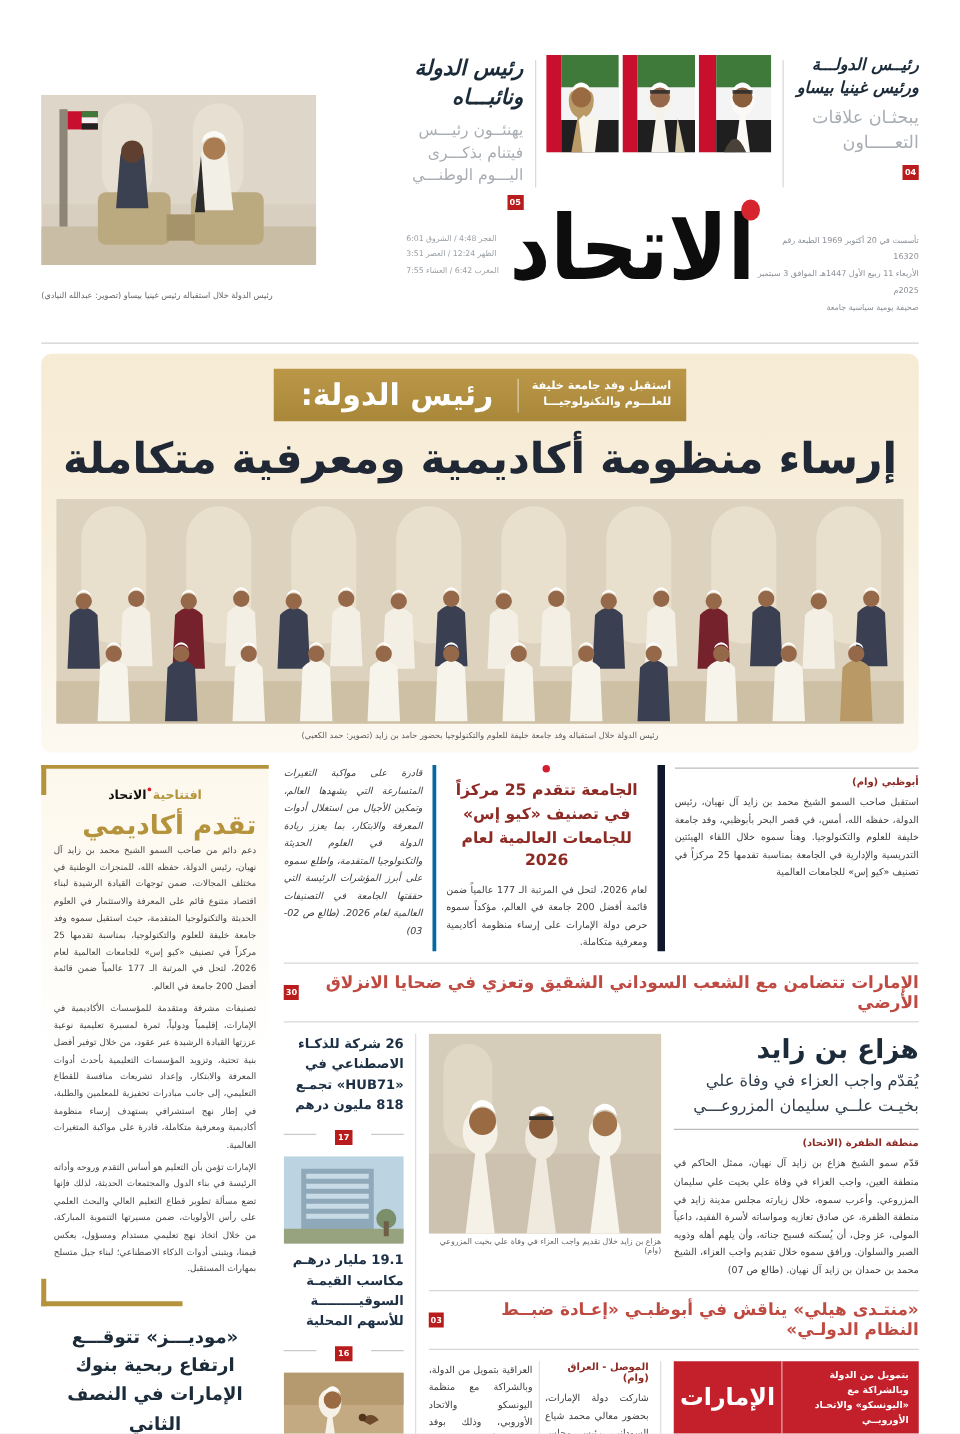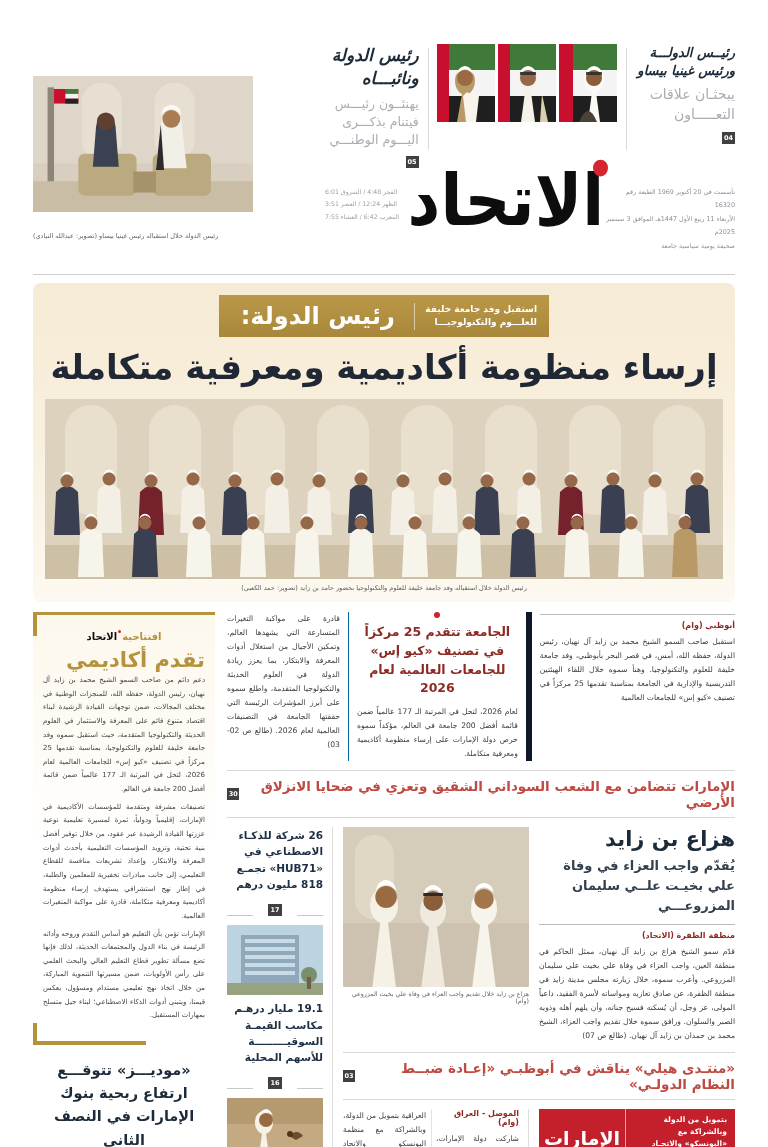--- a/index.html
+++ b/index.html
@@ -10,21 +10,21 @@
 
   
   .top { position:relative; height:232px; }
   .top-photo { position:absolute; left:0; top:22px; width:220px; }
   .scene { width:100%; display:block; border-radius:1px; }
   .top-caption { margin-top:4px; font-size:6.5px; color:#666; text-align:left; }
   .teasers { position:absolute; right:0; top:6px; left:292px; display:flex; gap:9px; align-items:flex-start; }
   .teaser { width:118px; }
   .teaser .t-title { font-size:15px; font-weight:bold; color:#1c2b3a; line-height:1.35;font-style:italic; }
   .teaser .t-sub { margin-top:5px; font-size:12.5px; color:#a8adb3; line-height:1.45; }
-  .badge { display:inline-flex; align-items:center; justify-content:center; min-width:12px; height:12px; padding:0 2px; background:#404040; color:#fff; font-size:6.5px; font-weight:bold; margin-top:5px; }
+  .badge { display:inline-flex; align-items:center; justify-content:center; min-width:12px; height:12px; padding:0 2px; background:#b91c1c; color:#fff; font-size:6.5px; font-weight:bold; margin-top:5px; }
   .vdiv { width:1px; height:102px; background:#d9d9d9; margin-top:4px; }
   .portraits { display:flex; gap:3px; }
   .portraits svg { display:block; }
 
   .mast { position:absolute; top:122px; right:0; left:292px; display:flex; align-items:flex-start; }
   .mast-info { width:152px; font-size:6.4px; color:#8b9097; line-height:2.1; text-align:right; padding-top:26px; }
   .logo-wrap { flex:1; text-align:center; position:relative; padding-top:2px; }
   .logo { display:inline-block; position:relative; font-size:64px; font-weight:bold; color:#0d0d0d; letter-spacing:-3px; transform:scaleY(1.12); line-height:1.2; }
   .logo-dot { position:absolute; top:2px; right:-4px; width:15px; height:15px; border-radius:50%; background:#d6252e; }
   .prayer { width:96px; font-size:6.2px; color:#9aa0a6; line-height:2.0; text-align:left; padding-top:26px; }
@@ -41,44 +41,44 @@
   
   .lower { display:flex; gap:12px; margin-top:10px; }
   .lower-main { flex:1; min-width:0; }
   .ed-col { width:182px; flex:0 0 182px; }
 
   .lead-cols { display:flex; gap:0; min-height:112px; }
   .lead-cols .col { padding:0 8px; }
   .lead-cols .col:first-child { padding-right:0; }
   .col1 { width:40%; }
   .col2 { width:36%; border-right:6px solid #0f172a; }
-  .col3 { width:24%; border-right:1px solid #0369a1; padding-left:0 !important; }
+  .col3 { width:24%; border-right:3px solid #0369a1; padding-left:0 !important;font-style:italic; }
   .rule-sm { border:0; border-top:1px solid #bbb; margin:2px 0 6px; width:100%; }
   .dateline { font-size:8px; font-weight:bold; color:#8e2a24; margin-bottom:5px; }
   .body-txt { font-size:7.6px; color:#3b3b3b; line-height:1.85; text-align:justify; }
   .red-dot { width:6px; height:6px; border-radius:50%; background:#d21f2f; margin:0 auto 5px; }
   .subhead { font-size:12.5px; font-weight:bold; color:#8e2a24; line-height:1.5; text-align:center; margin-bottom:7px; }
 
   .strip { display:flex; align-items:center; gap:6px; border-top:1px solid #d7d7d7; border-bottom:1px solid #d7d7d7; padding:7px 0; margin:9px 0; }
   .strip-txt { font-size:13.5px; font-weight:bold; color:#bf4a42; }
   .strip .badge { margin-top:0; }
 
   .mid-row { display:flex; gap:10px; }
   .mid-main { flex:1; min-width:0; }
   .briefs { width:106px; flex:0 0 106px; border-right:1px solid #ddd; padding-right:9px; }
   .brief { margin-bottom:6px; }
   .brief-photo { margin-bottom:5px; }
   .brief-title { font-size:10.5px; font-weight:bold; color:#1c2f45; line-height:1.55; text-align:right; }
-  .badge-rule { display:flex; align-items:flex-end; gap:15px; margin:7px 0 9px; }
+  .badge-rule { display:flex; align-items:center; gap:15px; margin:7px 0 9px; }
   .badge-rule .ln { flex:1; height:1px; background:#c9c9c9; }
 
   .hazza { display:flex; gap:10px; }
   .hazza-txt { width:196px; flex:0 0 196px; }
   .hazza-title { font-size:21px; font-weight:bold; color:#1c2b3a; margin-bottom:5px; }
-  .hazza-sub { font-size:13px; font-weight:bold; color:#33404e; line-height:1.55; margin-bottom:7px; }
+  .hazza-sub { font-size:13px; font-weight:normal; color:#33404e; line-height:1.55; margin-bottom:7px; }
   .hazza-photo { flex:1; min-width:0; }
   .hz-caption { margin-top:3px; font-size:6.3px; color:#666; }
 
   .bottom-row { display:flex; gap:10px; }
   .emirates { width:196px; flex:0 0 196px; }
   .em-box { display:flex; align-items:stretch; background:#c3202c; color:#fff; margin-bottom:7px; }
   .em-sub { flex:1; font-size:7.5px; font-weight:bold; line-height:1.6; padding:5px 8px; border-left:1px solid rgba(255,255,255,.6); }
   .em-label { width:86px; display:flex; align-items:center; justify-content:center; font-size:19px; font-weight:bold; }
   .mosul { flex:1; min-width:0; border-right:1px solid #ddd; padding-right:9px; }
   .mosul-cols { column-count:2; column-gap:10px; column-rule:1px solid #e3e3e3; }

